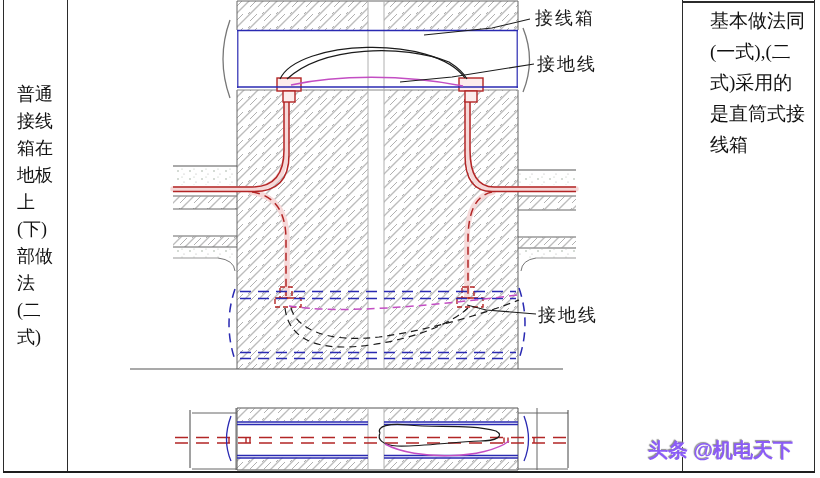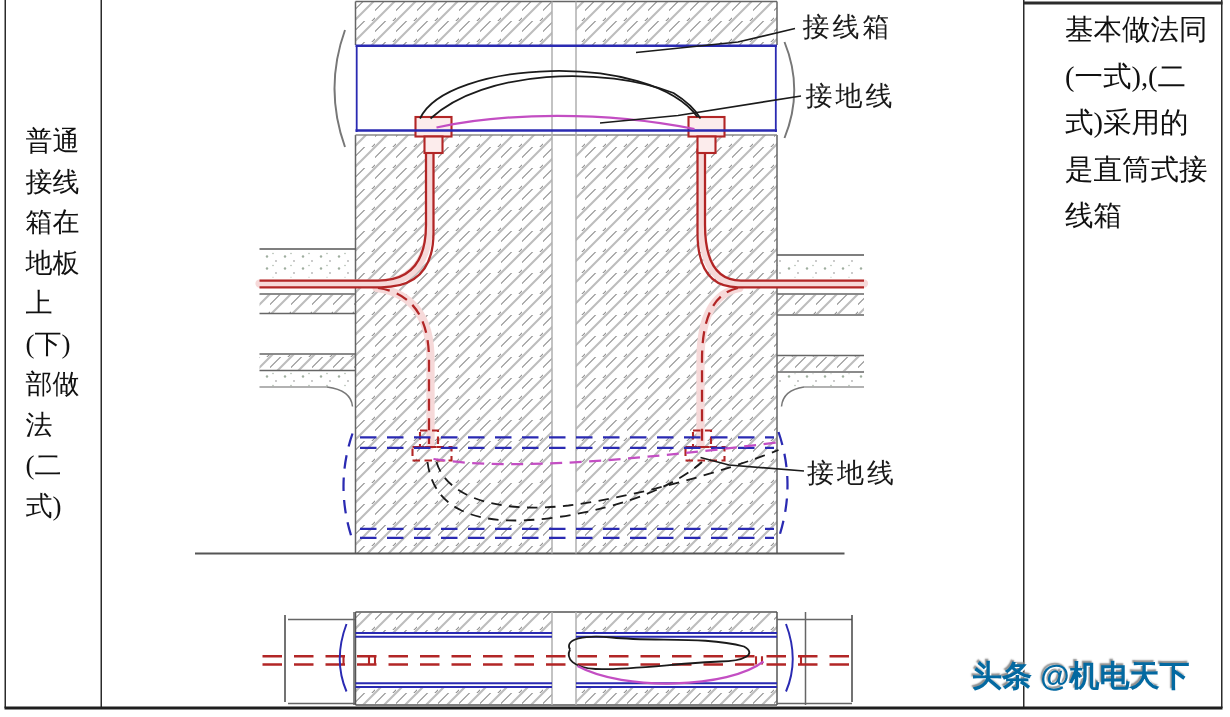--- a/index.html
+++ b/index.html
@@ -9,21 +9,21 @@
   .cell-text{position:absolute;white-space:pre-line;color:#111;}
   #left-cell{left:5px;top:0;width:62px;height:472px;padding:81px 0 0 12px;
              font-size:18px;line-height:27px;box-sizing:border-box;}
   #right-cell{left:684px;top:0;width:130px;height:472px;padding:5px 2px 0 9px;
               font-size:19px;line-height:31px;box-sizing:border-box;margin-left:17px;}
   #top-right-border{position:absolute;left:682px;top:1px;width:133px;height:2px;background:#2b2b2b;}
   #bottom-border{position:absolute;left:3px;top:471px;width:812px;height:2px;background:#1e1e1e;}
   #drawing{position:absolute;left:68px;top:0;}
   #watermark{position:absolute;left:648px;top:437px;width:172px;
              font-family:"Liberation Sans","DejaVu Sans",sans-serif;
-             font-size:20px;font-weight:bold;color:#0369a1;
+             font-size:20px;font-weight:bold;color:#8b5cf6;
              text-shadow:1px 1px 0 #ffffff,-1px -1px 1px #8d8d8d;z-index:5;}
   svg text{font-family:"Liberation Serif","DejaVu Serif",serif;font-size:18px;fill:#1a1a1a;letter-spacing:2px;}
 </style>
 </head>
 <body>
 
 <div class="vline" style="left:3px"></div>
 <div class="vline" style="left:67px"></div>
 <div class="vline" style="left:682px"></div>
 <div class="vline" style="left:814px"></div>

